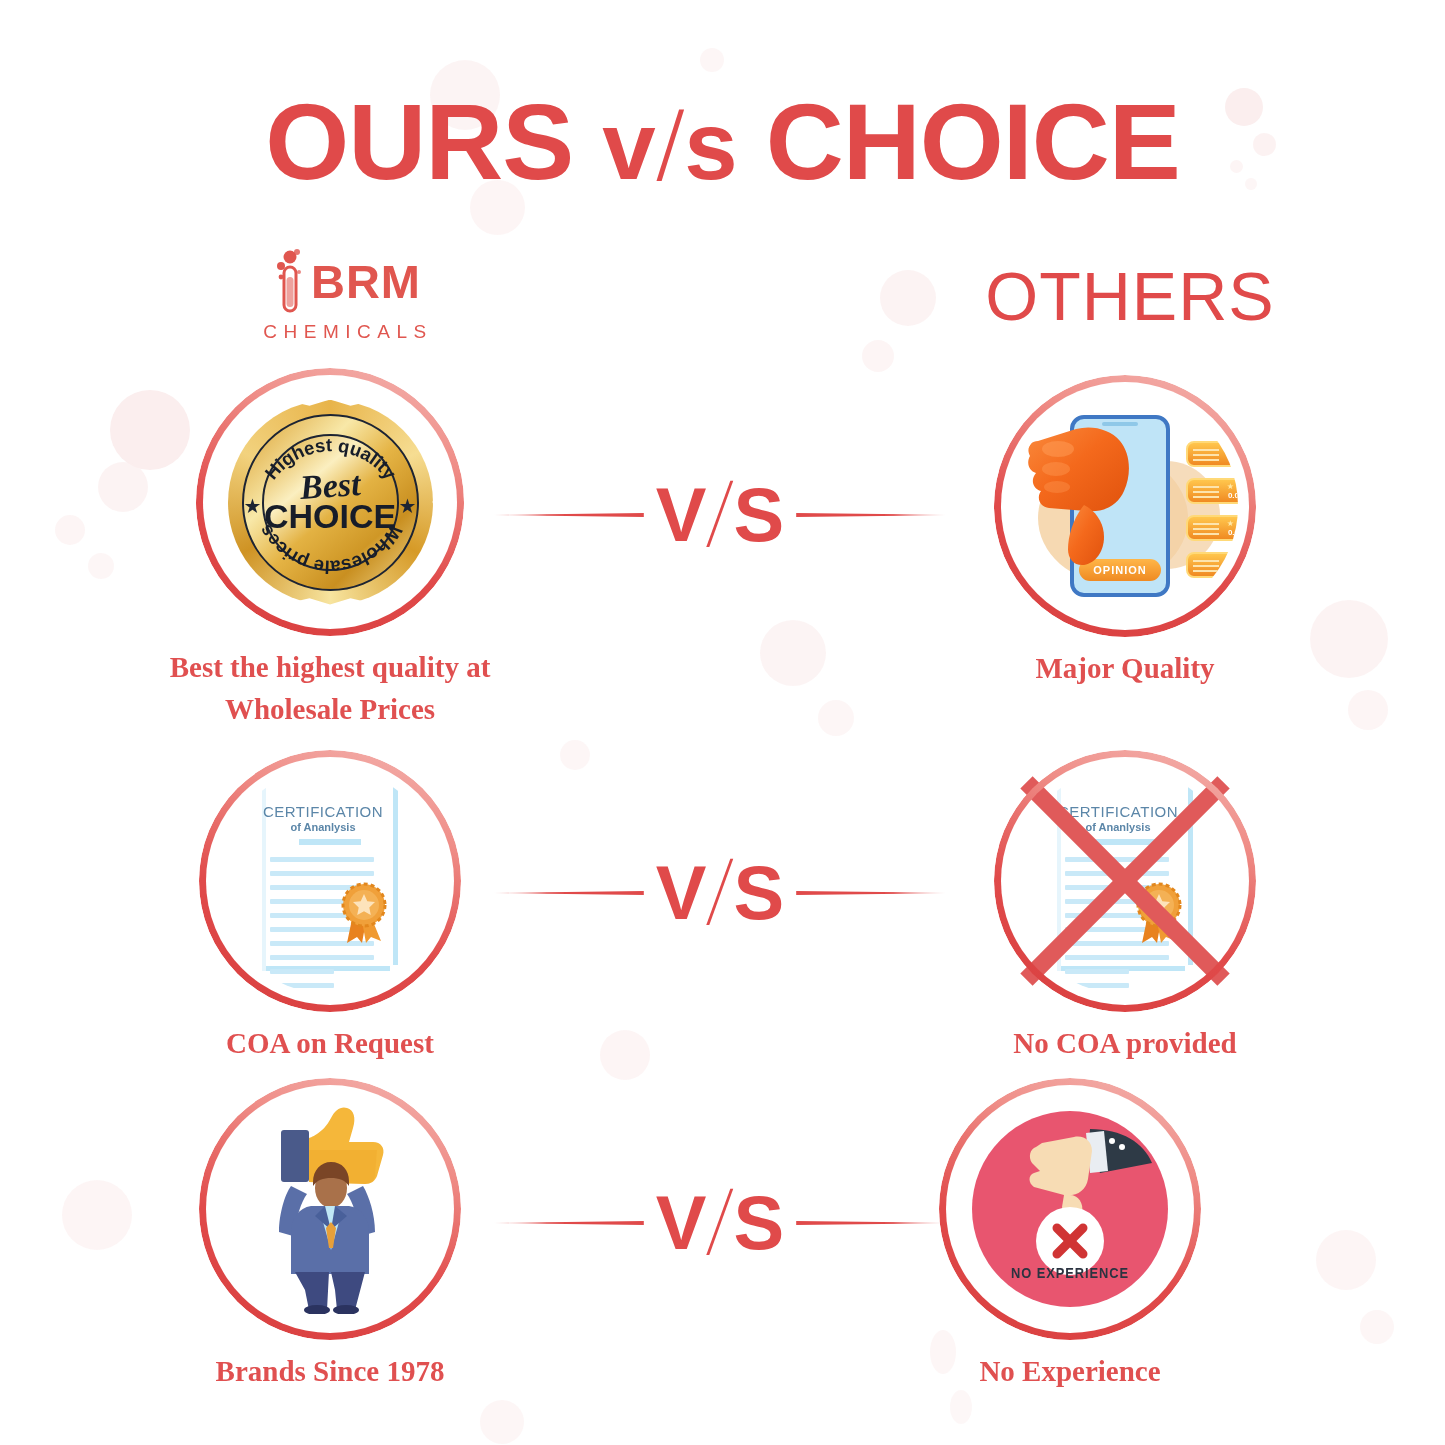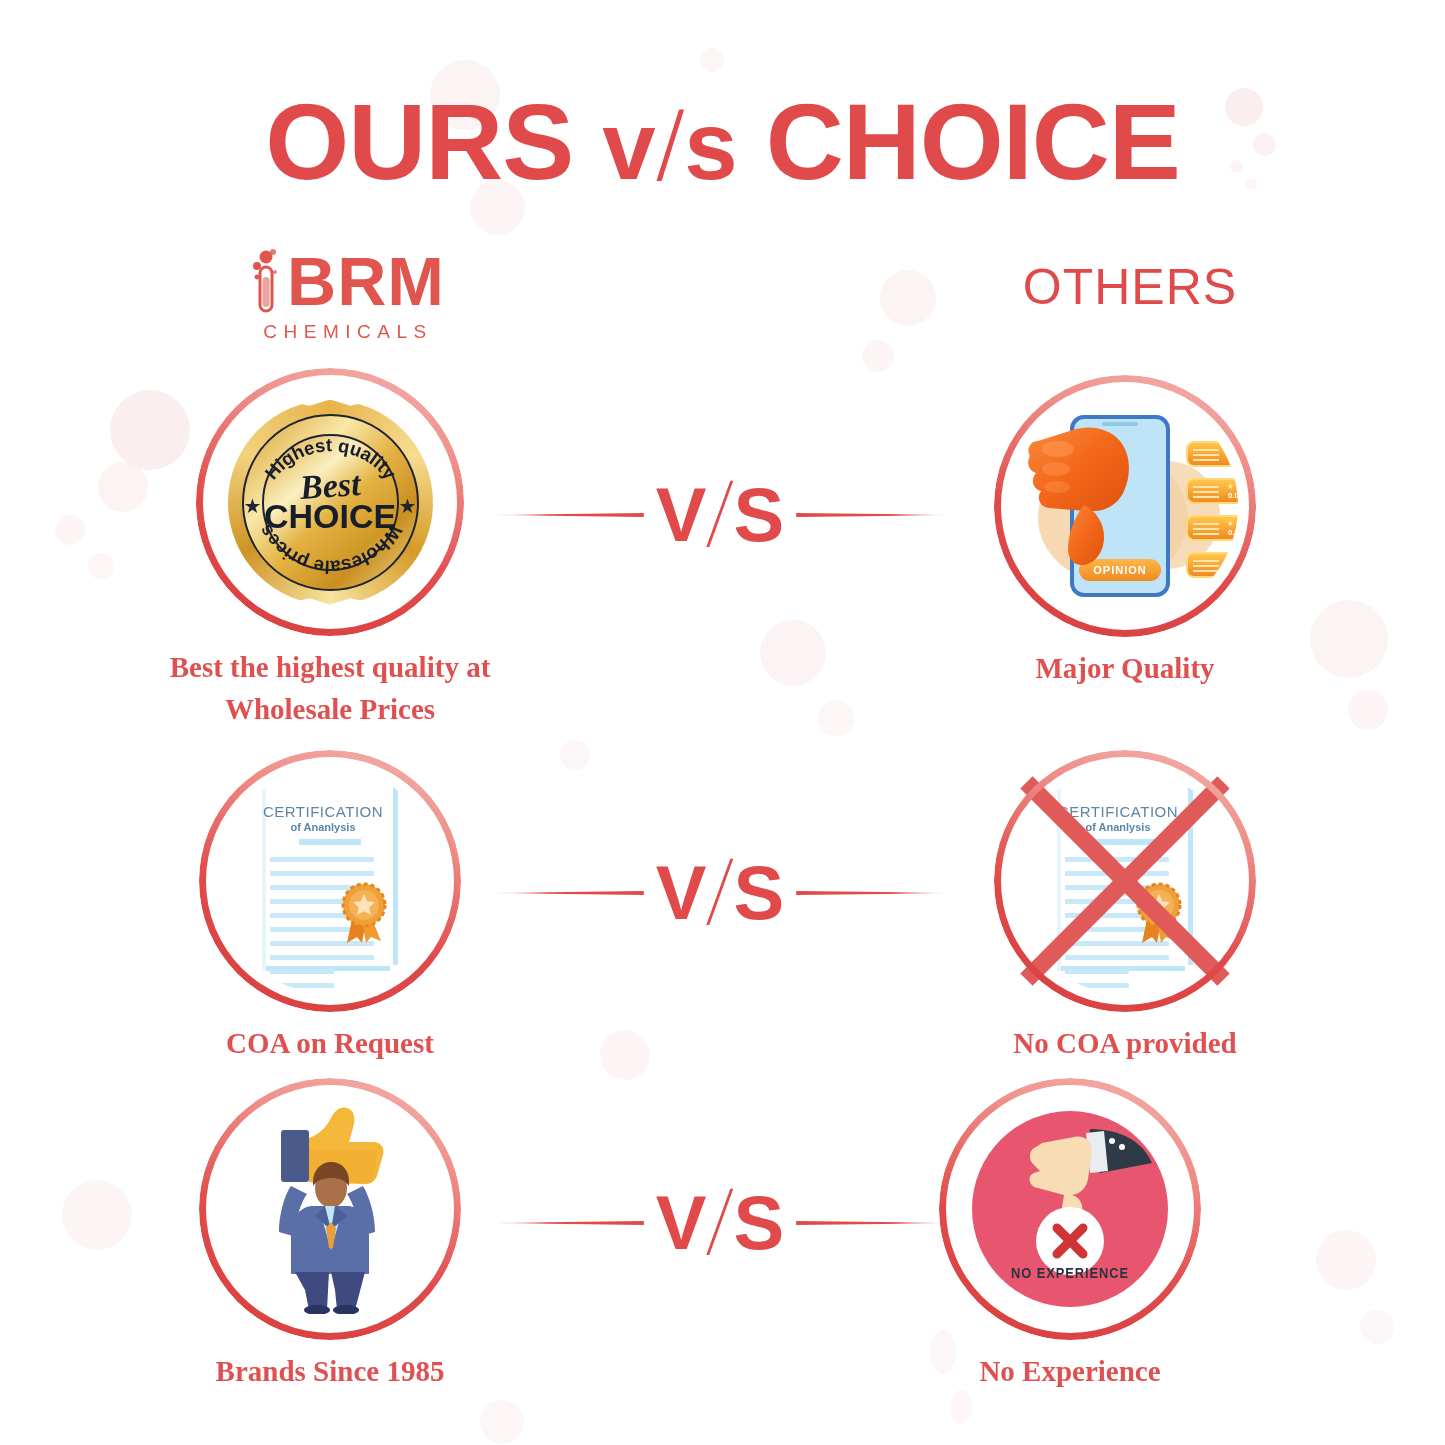--- a/index.html
+++ b/index.html
@@ -32,28 +32,28 @@
     margin:0 2px;
   }
   .title .vs-small{font-weight:600;font-size:96px;}
 
   
   .brand-left{position:absolute;left:168px;top:245px;width:360px;text-align:center;}
   .brm-row{display:flex;align-items:center;justify-content:center;gap:6px;height:72px;}
   .tube{position:relative;width:30px;height:72px;}
   .tube svg{display:block;}
   .brm-word{
-    font-size:68px;font-weight:600;color:#e0564f;letter-spacing:1px;line-height:1;
+    font-size:47px;font-weight:600;color:#e0564f;letter-spacing:1px;line-height:1;
   }
   .chemicals{
     margin-top:4px;font-size:19px;letter-spacing:6.5px;color:#e0564f;font-weight:500;
   }
   .brand-right{
     position:absolute;left:900px;top:262px;width:460px;text-align:center;
-    font-size:50px;font-weight:400;color:#e04a4a;letter-spacing:1px;line-height:1;
+    font-size:68px;font-weight:400;color:#e04a4a;letter-spacing:1px;line-height:1;
   }
   .cell{position:absolute;text-align:center;}
   .ring{
     position:relative;border-radius:50%;
     background:#ffffff;
     box-sizing:border-box;
   }
   .ring::after{
     content:"";position:absolute;inset:0;border-radius:50%;
     padding:7px;
@@ -461,21 +461,21 @@
 
           <path d="M50 168 L84 168 L82 206 L64 206 L60 186 Z" fill="#3e4a80"></path>
           <path d="M86 168 L120 168 L110 206 L92 206 L90 186 Z" fill="#3e4a80"></path>
 
           <ellipse cx="72" cy="206" rx="13" ry="5" fill="#2b3360"></ellipse>
           <ellipse cx="101" cy="206" rx="13" ry="5" fill="#2b3360"></ellipse>
         </svg>
       </div>
     </div>
     <div class="caption">
-      <div>Brands Since 1985</div>
+      <div>Brands Since 1978</div>
     </div>
   </div>
 
   <div class="vsdiv" style="left:480px;top:1178px;width:480px;height:90px;">
     <span class="vsline l"></span>
     <span class="vstext">
       <span>V</span>
         <span class="sl">/</span>
         <span>S</span>
     </span>

